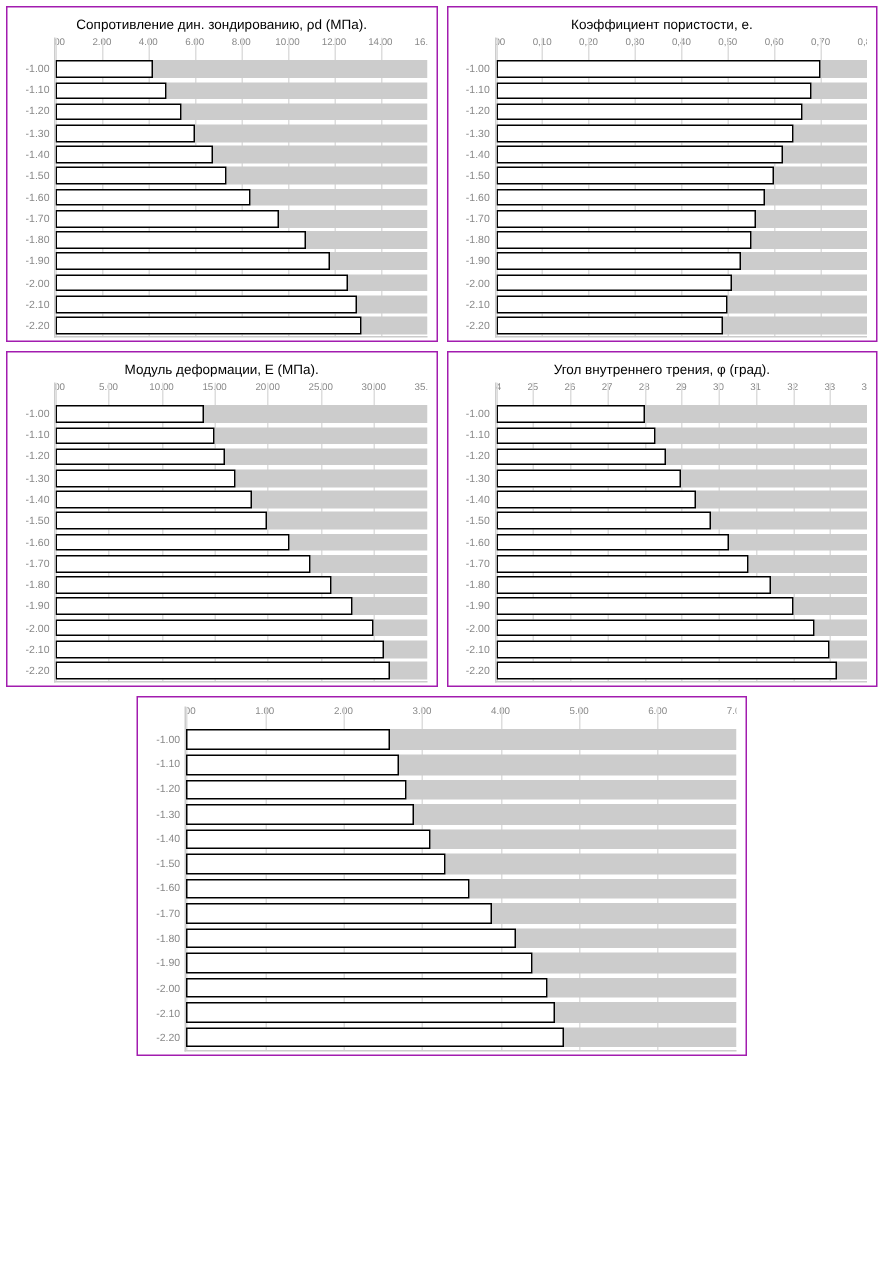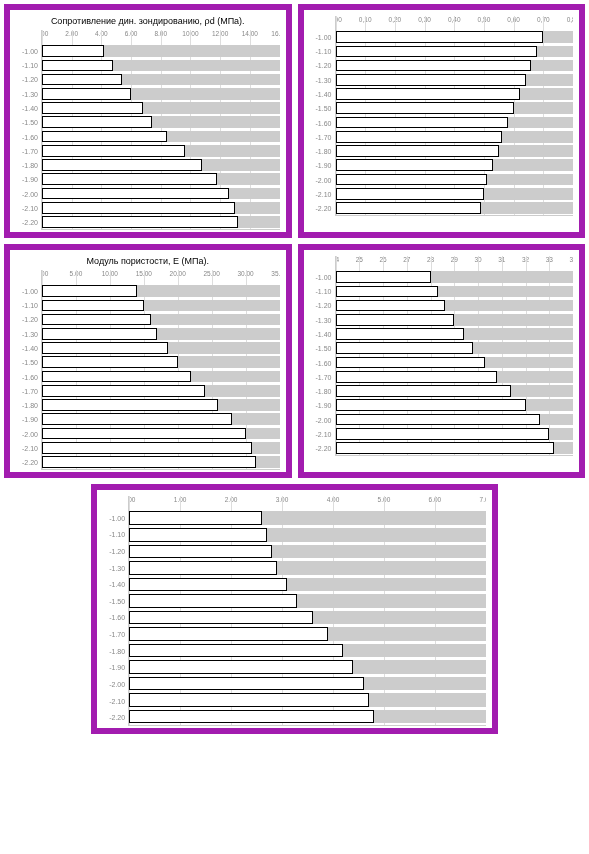--- a/index.html
+++ b/index.html
@@ -10,21 +10,21 @@
     font-size: 8px;
     width: 589px;
     box-sizing: border-box;
   }
   .grid {
     display: grid;
     grid-template-columns: repeat(2, 1fr);
     gap: 6px;
   }
   .chart {
-    border: 6px solid #a21caf;
+    border: 1px solid #a21caf;
     background: #fff;
     padding: 6px 6px 2px 6px;
     box-sizing: border-box;
   }
   .chart.bottom {
     grid-column: 1 / span 2;
     justify-self: center;
     width: 70%;
   }
   .title {
@@ -205,20 +205,21 @@
               <div class="bar-row">
                 <div class="bar" style="width: 82.5%;"></div>
                 <div class="bar-rest"></div>
               </div>
             </div>
           </div>
         </div>
       </div>
     </div>
     <div class="chart">
+      <div class="title">Коэффициент пористости, е.</div>
       <div class="plot-wrap" style="height: 200px;">
         <div class="ylabels">
           <span>-1.00</span>
           <span>-1.10</span>
           <span>-1.20</span>
           <span>-1.30</span>
           <span>-1.40</span>
           <span>-1.50</span>
           <span>-1.60</span>
           <span>-1.70</span>
@@ -301,21 +302,21 @@
               <div class="bar-row">
                 <div class="bar" style="width: 61.25%;"></div>
                 <div class="bar-rest"></div>
               </div>
             </div>
           </div>
         </div>
       </div>
     </div>
     <div class="chart">
-      <div class="title">Модуль пористости, Е (МПа).</div>
+      <div class="title">Модуль деформации, Е (МПа).</div>
       <div class="plot-wrap" style="height: 200px;">
         <div class="ylabels">
           <span>-1.00</span>
           <span>-1.10</span>
           <span>-1.20</span>
           <span>-1.30</span>
           <span>-1.40</span>
           <span>-1.50</span>
           <span>-1.60</span>
           <span>-1.70</span>
@@ -396,20 +397,21 @@
               <div class="bar-row">
                 <div class="bar" style="width: 90%;"></div>
                 <div class="bar-rest"></div>
               </div>
             </div>
           </div>
         </div>
       </div>
     </div>
     <div class="chart">
+      <div class="title">Угол внутреннего трения, φ (град).</div>
       <div class="plot-wrap" style="height: 200px;">
         <div class="ylabels">
           <span>-1.00</span>
           <span>-1.10</span>
           <span>-1.20</span>
           <span>-1.30</span>
           <span>-1.40</span>
           <span>-1.50</span>
           <span>-1.60</span>
           <span>-1.70</span>

